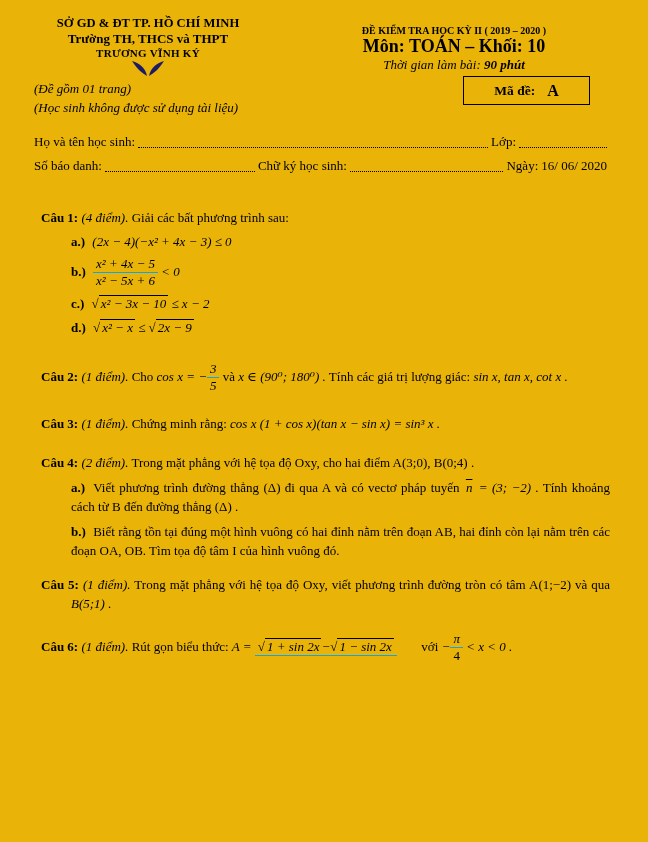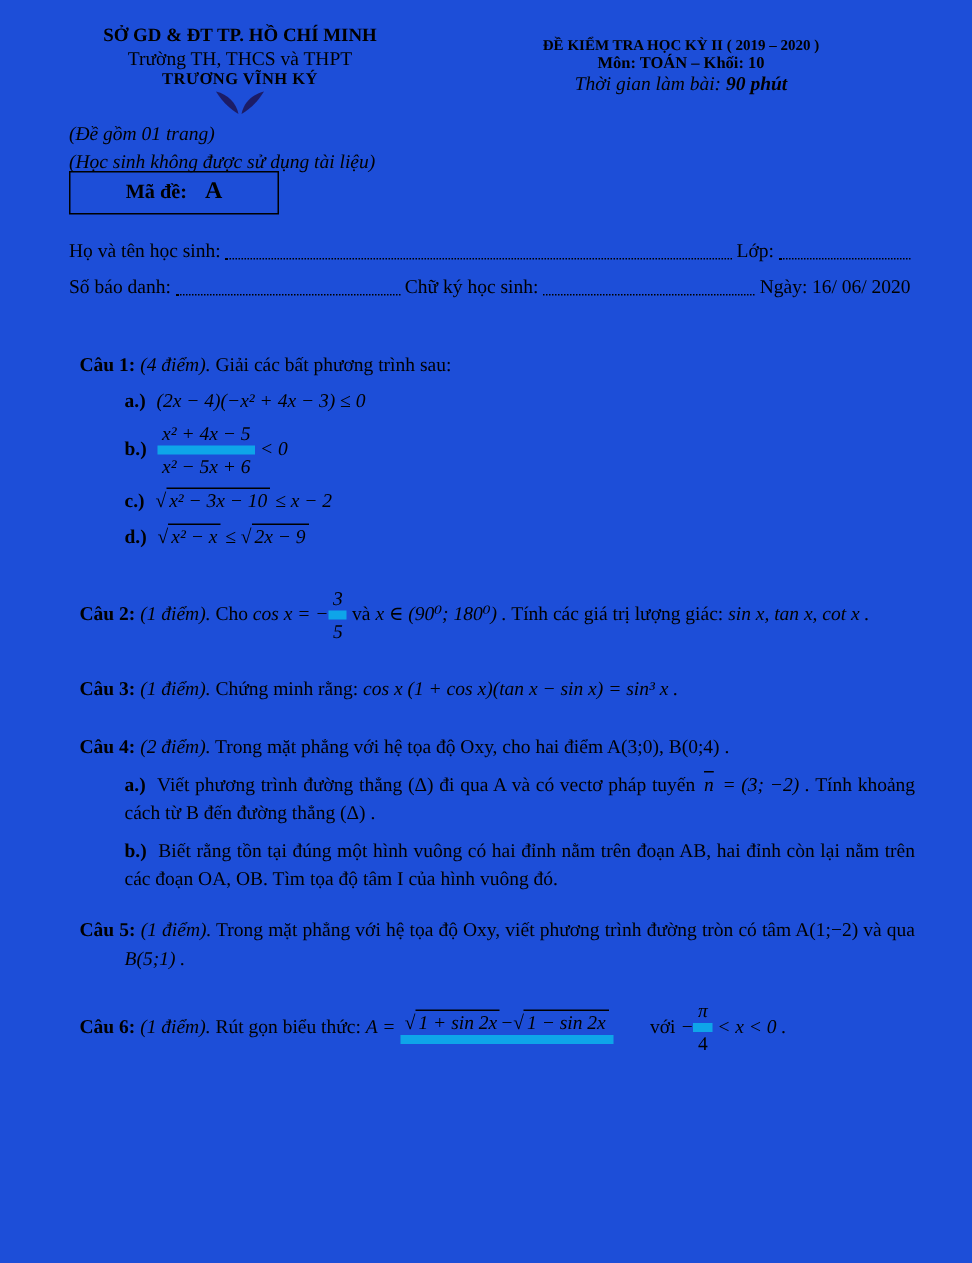--- a/index.html
+++ b/index.html
@@ -1,56 +1,56 @@
 <!DOCTYPE html>
 <html><head>
 <meta charset="utf-8">
 <style>
   * { margin:0; padding:0; box-sizing:border-box; }
   html,body { background:#ffffff; }
   .page {
-    width:648px; height:842px; background:#1d4ed8; color:#000;
+    width:648px; height:842px; background:#eab308; color:#000;
     font-family:"Liberation Serif","DejaVu Serif",serif;
-    font-size:13px; padding:16px 38px 0 46px; position:relative; overflow:hidden;
+    font-size:13px; padding:16px 38px 0 34px; position:relative; overflow:hidden;
   }
   
   .header { display:flex; justify-content:space-between; }
   .header-left { width:228px; text-align:center; }
   .dept { font-weight:bold; font-size:12.6px; white-space:nowrap; }
-  .school-line { font-weight:normal; font-size:13px; }
+  .school-line { font-weight:bold; font-size:13px; }
   .school-name { font-weight:bold; font-size:11px; letter-spacing:.3px; }
   .logo { margin-top:1px; line-height:0; }
   .header-right { width:312px; text-align:center; padding-top:9px; }
   .exam-title { font-weight:bold; font-size:10px; white-space:nowrap; }
-  .exam-subject { font-weight:bold; font-size:11px; }
+  .exam-subject { font-weight:bold; font-size:18px; }
   .exam-time { font-style:italic; font-size:13px; }
   .exam-time b { font-style:italic; }
-  .header-row2 { display:flex; justify-content:space-between; align-items:flex-start; margin-top:3px;flex-direction:column; }
+  .header-row2 { display:flex; justify-content:space-between; align-items:flex-start; margin-top:3px; }
   .notes { font-style:italic; font-size:13px; line-height:1.45; }
-  .code-box { border:1.5px solid #000; width:140px; height:29px; display:flex;
+  .code-box { border:1.5px solid #000; width:127px; height:29px; display:flex;
               align-items:center; justify-content:center; gap:12px; margin-right:20px; margin-top:-4px; }
   .code-label { font-weight:bold; font-size:13.5px; }
   .code-value { font-weight:bold; font-size:16px; }
   
   .student { margin-top:15px; }
   .srow { display:flex; align-items:flex-end; margin-bottom:7px;justify-content:flex-end; }
   .srow span.lbl { white-space:nowrap; padding-right:3px; }
   .dots { border-bottom:1.4px dotted #000; height:15px; margin:0 3px 2px 0; }
   .dots.grow { flex:1; }
   .dots.w88 { width:88px; } .dots.w150 { width:150px; }
   
   .questions { margin-top:34px; padding-left:7px; line-height:1.5; }
   .qlabel { font-weight:bold;text-align:right; }
   .qpoints { font-style:italic; }
   .q { margin-bottom:0; }
   .sub { margin-left:30px; margin-top:5px; }
   .plabel { font-weight:bold; margin-right:4px; }
   .math { font-style:italic; }
   .frac { display:inline-block; vertical-align:middle; text-align:center; line-height:1.12; }
-  .frac .num { display:block; border-bottom:6px solid #0ea5e9; padding:0 3px 1px; }
+  .frac .num { display:block; border-bottom:1px solid #0ea5e9; padding:0 3px 1px; }
   .frac .den { display:block; padding:1px 3px 0; }
   .sqrt { display:inline-block; white-space:nowrap; }
   .sqrt::before { content:"√"; font-style:normal; }
   .sqrt .rad { border-top:1px solid #000; padding:0 2px; }
   .vec { font-style:italic; text-decoration:overline; padding:0 2px; }
   .justify { text-align:justify; }
   .hang { padding-left:30px; text-indent:-30px; }
   .gapper { display:inline-block; width:18px; }
   .mb24 { margin-bottom:24px; } .mb20 { margin-bottom:20px; }
   .mb18 { margin-bottom:18px; } .mb14 { margin-bottom:14px; }

